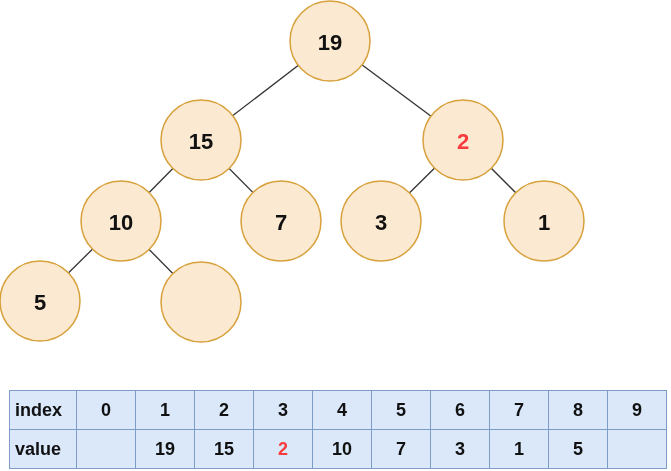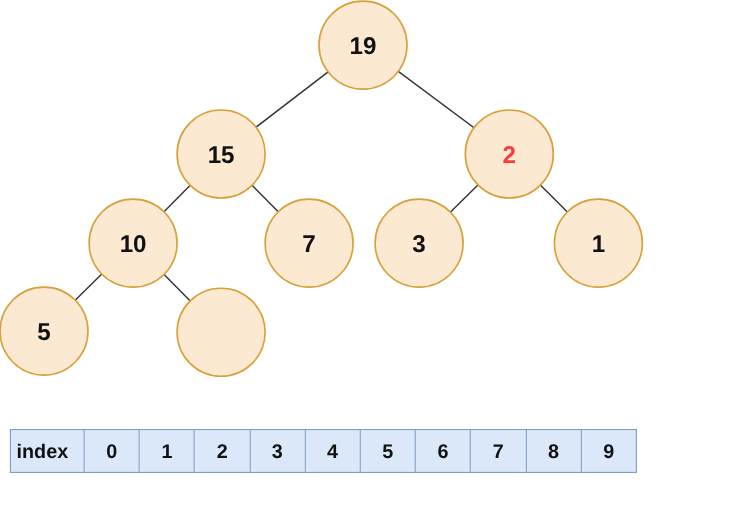--- a/index.html
+++ b/index.html
@@ -29,21 +29,21 @@
     font-weight: bold;
     fill: var(--text-black, #111);
   }
   .node-label.red {
     fill: var(--red, #f93b3d);
   }
   table.array-table {
     position: absolute;
     left: 9px;
     top: 390px;
-    width: 570px;
+    width: 658px;
     border-collapse: collapse;
     table-layout: fixed;
   }
   table.array-table tr {
     height: 39px;
   }
   table.array-table th,
   table.array-table td {
     background: var(--table-fill, #dae8fa);
     border: 1px solid var(--table-border, #7d9cc6);
@@ -121,15 +121,28 @@
           <td>1</td>
           <td>2</td>
           <td>3</td>
           <td>4</td>
           <td>5</td>
           <td>6</td>
           <td>7</td>
           <td>8</td>
           <td>9</td>
         </tr>
+      <tr>
+        <th class="row-label">value</th>
+      <td></td>
+          <td>19</td>
+          <td>15</td>
+          <td class="red">2</td>
+          <td>10</td>
+          <td>7</td>
+          <td>3</td>
+          <td>1</td>
+          <td>5</td>
+          <td></td>
+        </tr>
     </tbody>
   </table>
 </div>
 
 </body></html>

